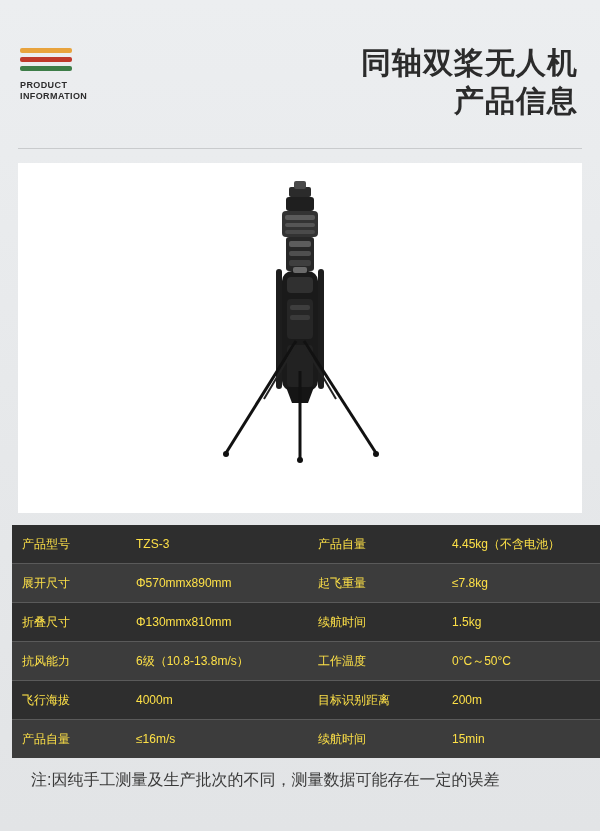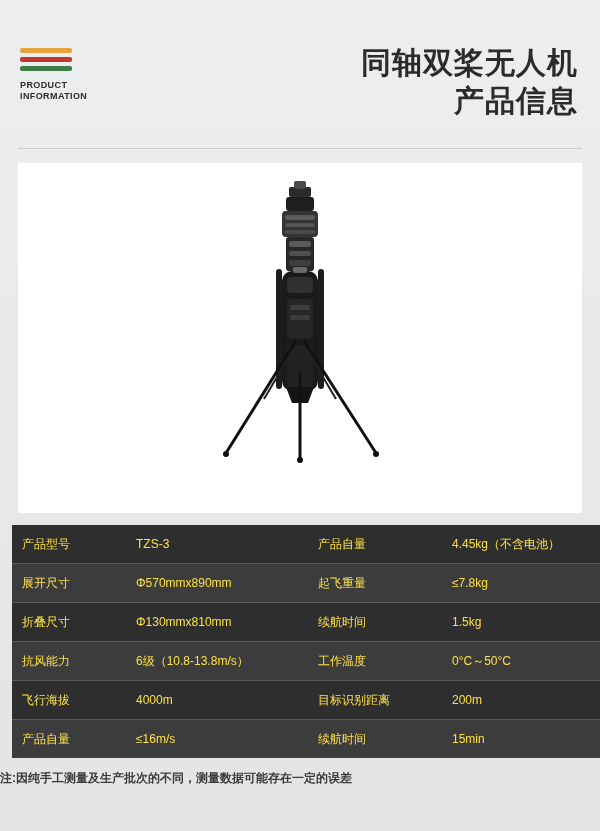--- a/index.html
+++ b/index.html
@@ -106,24 +106,23 @@
   }
   .spec-table tr.row-dark td { background: #2e2e2e; }
   .spec-table tr.row-light td { background: #3c3c3c; }
   .spec-table tr + tr td { border-top: 1px solid #5a5a5a; }
   td.label-a { width: 104px; }
   td.value-a { width: 172px; }
   td.label-b { width: 124px; }
   td.value-b { width: 176px; }
 
   .note {
-    margin: 12px 0 0 0;
-    font-size: 12px;
+    margin: 12px 0 0 31px;
+    font-size: 16px;
     color: #3a3a3a;
-    font-weight: bold;
   }
 </style>
 </head>
 <body>
 
 <div class="page">
 
   <div class="header">
 
     <div class="logo-block">

